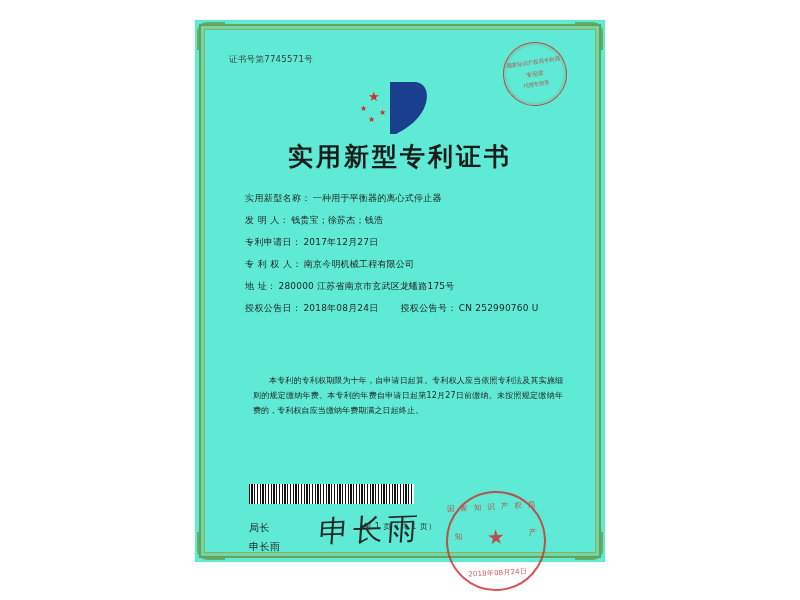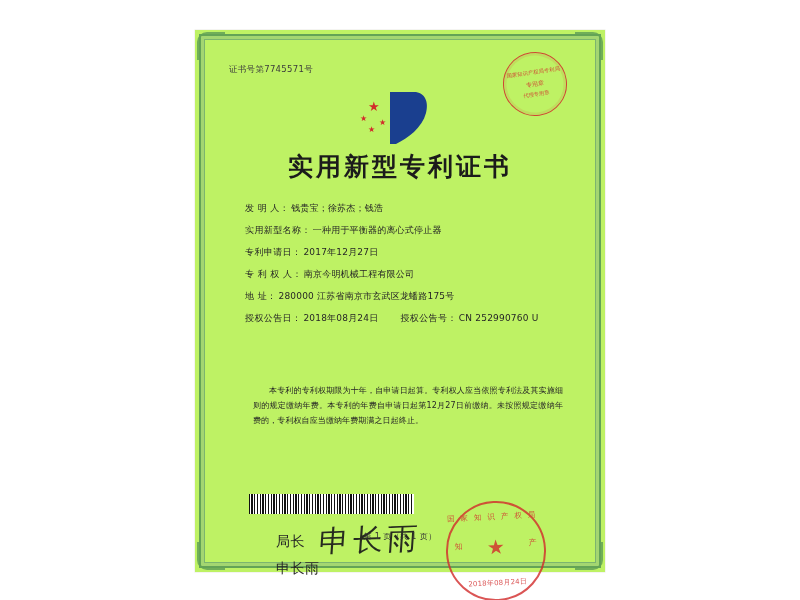--- a/index.html
+++ b/index.html
@@ -6,22 +6,22 @@
   body{
     width:800px;height:600px;background:#ffffff;
     font-family:"DejaVu Sans","Liberation Sans",sans-serif;
     overflow:hidden;
   }
   .page{
     position:relative;width:800px;height:600px;background:#ffffff;
   }
   
   .sheet{
-    position:absolute;left:195px;top:30px;width:410px;height:542px;
-    background:#bef264;
+    position:absolute;left:195px;top:20px;width:410px;height:542px;
+    background:#5eead4;
     box-shadow:0 0 0 0.5px #e9e9e4;
   }
   
   .border-outer{
     position:absolute;left:4px;top:4px;right:4px;bottom:4px;
     border:2px solid #63a356;
   }
   .border-inner{
     position:absolute;left:9px;top:9px;right:9px;bottom:9px;
     border:1px solid #7cb56e;
@@ -106,22 +106,22 @@
     position:absolute;left:38px;top:448px;width:165px;height:20px;
     background:
       repeating-linear-gradient(90deg,
         #111 0px,#111 1px,#fff 1px,#fff 2px,
         #111 2px,#111 4px,#fff 4px,#fff 5px,
         #111 5px,#111 6px,#fff 6px,#fff 8px,
         #111 8px,#111 9px,#fff 9px,#fff 11px);
   }
 
   .signature-block{
-    position:absolute;left:38px;top:482px;font-size:14px;color:#262626;
-    line-height:1.9;letter-spacing:.5px;margin-left:27px;
+    position:absolute;left:38px;top:482px;font-size:10px;color:#262626;
+    line-height:1.9;letter-spacing:.5px;
   }
   .hand-sign{
     position:absolute;left:108px;top:474px;
     font-family:"DejaVu Serif","Liberation Serif",serif;
     font-size:30px;color:#1a1a1a;letter-spacing:4px;
     transform:skewX(-6deg) rotate(-2deg);
     opacity:.92;
   }
 
   
@@ -191,26 +191,26 @@
             <path d="M6 2 L30 2 C41 2 45 12 42 23 C38 38 24 48 12 54 L12 12 L6 12 Z" fill="#1a3f8f"></path>
             <path d="M12 12 L12 54 L6 54 L6 12 Z" fill="#1a3f8f"></path>
           </svg>
         </div>
       </div>
 
       <div class="title">实用新型专利证书</div>
 
       <div class="fields">
         <div class="row">
+          <span class="lbl">实用新型名称：</span>
+          <span class="val">一种用于平衡器的离心式停止器</span>
+        </div>
+        <div class="row">
           <span class="lbl">发 明 人：</span>
           <span class="val">钱贵宝；徐苏杰；钱浩</span>
-        </div>
-        <div class="row">
-          <span class="lbl">实用新型名称：</span>
-          <span class="val">一种用于平衡器的离心式停止器</span>
         </div>
         <div class="row">
           <span class="lbl">专利申请日：</span>
           <span class="val">2017年12月27日</span>
         </div>
         <div class="row">
           <span class="lbl">专 利 权 人：</span>
           <span class="val">南京今明机械工程有限公司</span>
         </div>
         <div class="row">

